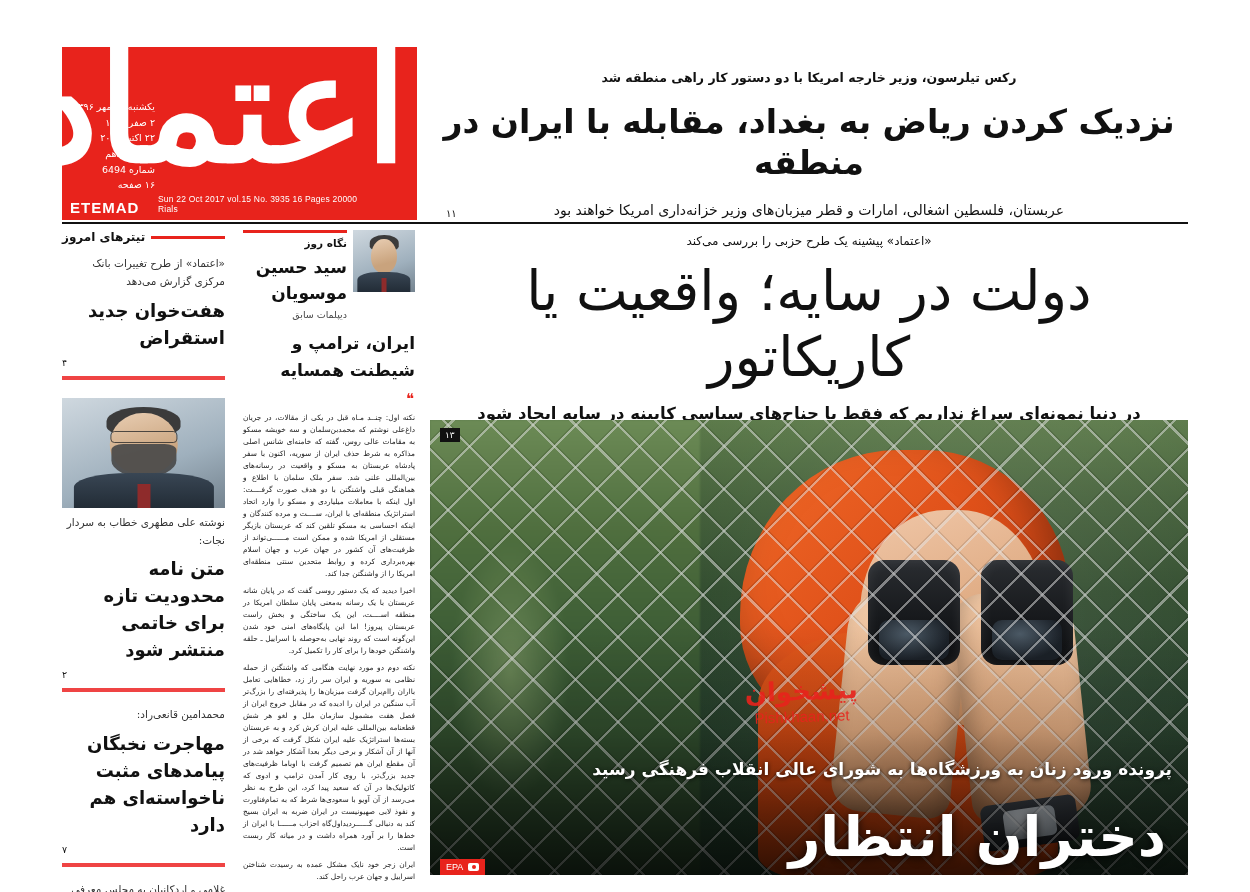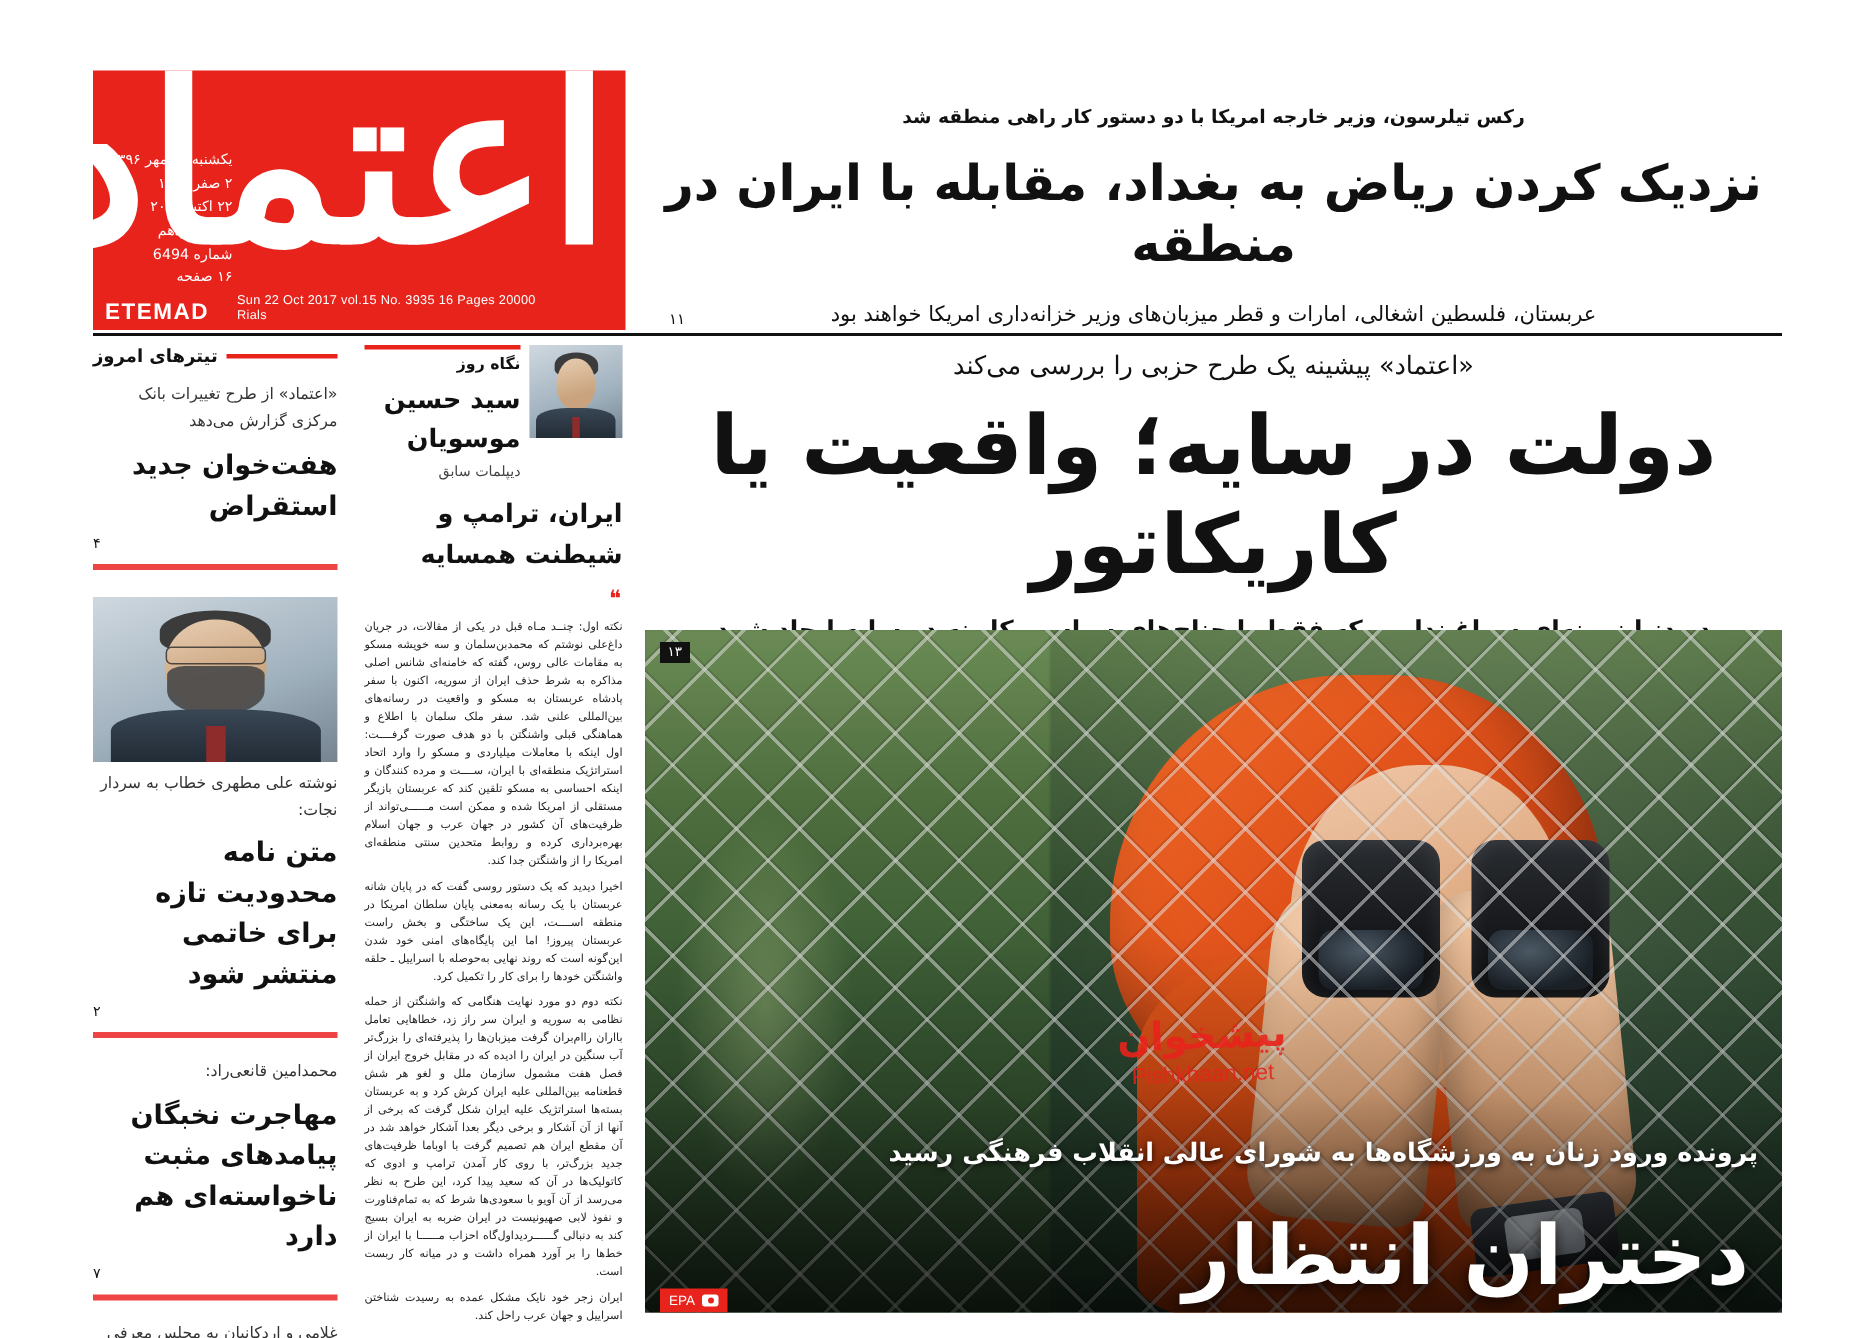--- a/index.html
+++ b/index.html
@@ -77,23 +77,23 @@
     font-size:7.4px;line-height:1.62;color:#222;text-align:justify;margin-top:4px;
     column-count:1;
   }
   .mid-body p{margin:0 0 5px 0;}
   .cont-box{display:flex;align-items:center;gap:4px;justify-content:flex-start;margin-top:4px;}
   .cont-num{font-size:12px;font-weight:bold;color:#e8231c;}
   .cont-txt{font-size:8px;color:#111;}
 
   
   .main{position:absolute;left:430px;top:230px;width:758px;direction:rtl;}
-  .main-kicker{font-size:17px;color:#111;text-align:center;margin-top:4px;}
+  .main-kicker{font-size:12px;color:#111;text-align:center;margin-top:4px;}
   .main-title{
-    font-size:55px;font-weight:bold;color:#111;text-align:center;line-height:1.2;margin-top:10px;
+    font-size:55px;font-weight:normal;color:#111;text-align:center;line-height:1.2;margin-top:10px;
     letter-spacing:-1px;
   }
   .main-sub{font-size:16.5px;font-weight:bold;color:#111;text-align:center;margin-top:14px;}
   .main-page{font-size:10px;color:#111;text-align:right;margin-top:6px;}
 
   
   .photo-wrap{position:absolute;left:430px;top:420px;width:758px;height:455px;overflow:hidden;background:#2d3a2a;}
   .photo-bg{position:absolute;inset:0;
     background:
       radial-gradient(circle at 72% 40%, rgba(255,255,255,.10), rgba(0,0,0,0) 55%),

